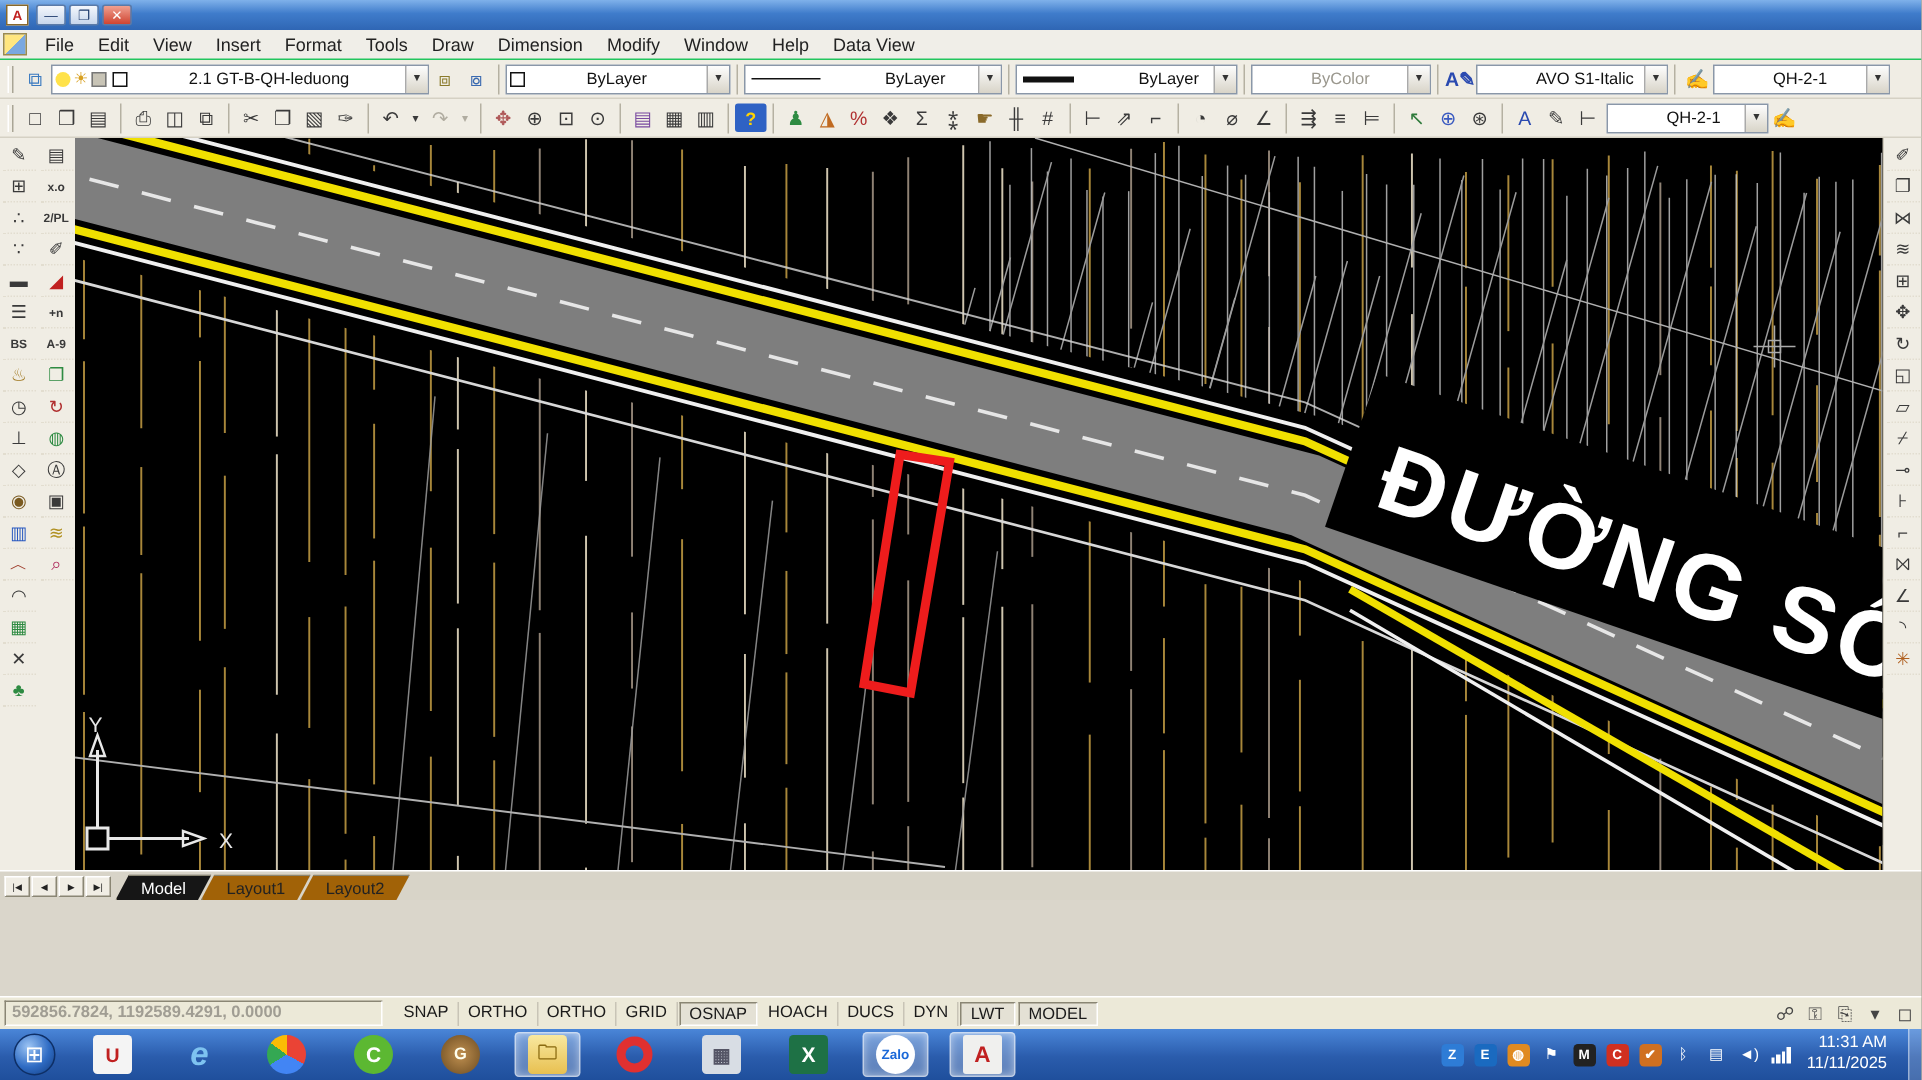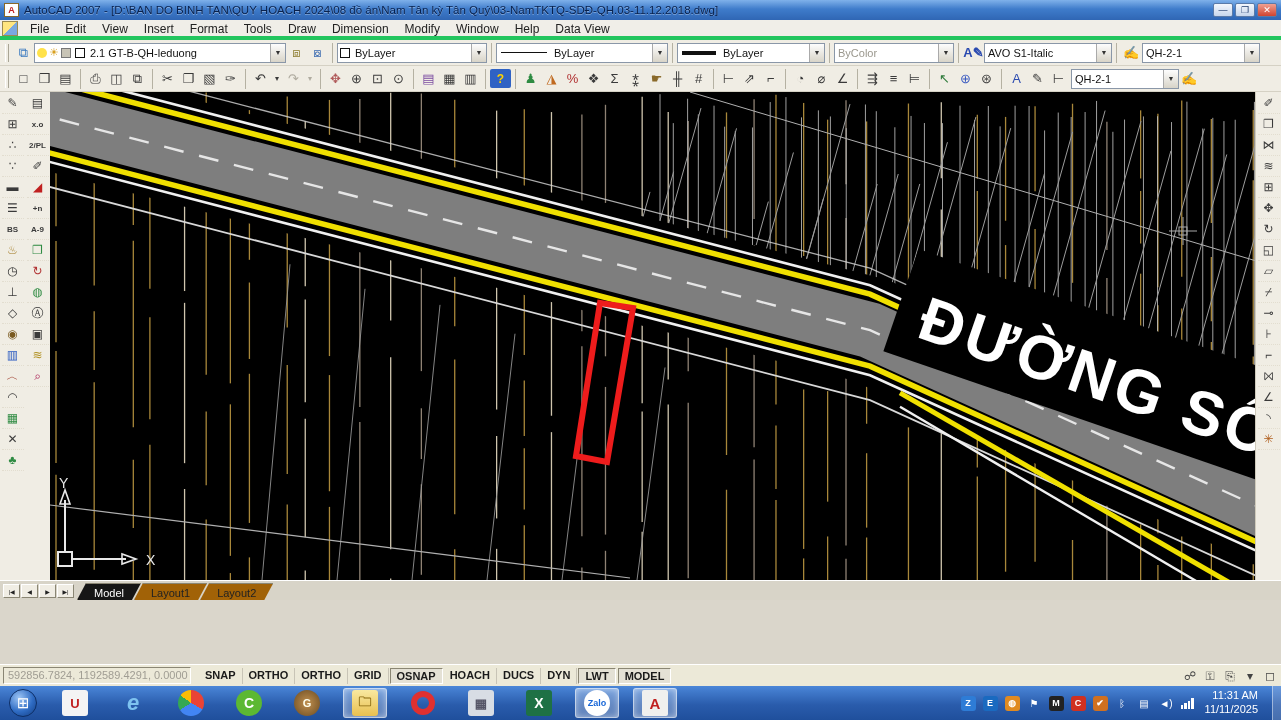--- a/index.html
+++ b/index.html
@@ -8,34 +8,34 @@
 
   
   .titlebar { height:20px; background:linear-gradient(#7fb1ea,#3f7ccb 45%,#2f66b4); display:flex; align-items:center; padding:0 4px; flex:0 0 auto; }
   .titlebar .appicon { width:15px; height:14px; background:#fff; border:1px solid #88682a; color:#c02020; font-size:9px; font-weight:bold; display:flex; align-items:center; justify-content:center; margin-right:5px; }
   .titlebar .title { font-size:11.5px; color:#08214d; white-space:nowrap; overflow:hidden; flex:1; text-shadow:0 1px 0 rgba(255,255,255,.35); }
   .winbtns { display:flex; gap:2px; }
   .winbtn { width:20px; height:14px; font-size:9px; line-height:12px; text-align:center; color:#1d3a6b; background:linear-gradient(#f4f7fc,#c7d6ec); border:1px solid #5a7aa8; border-radius:2px; }
   .winbtn.close { background:linear-gradient(#f0a090,#cf4431); color:#fff; }
 
   
-  .menubar { height:20px; background:#f0eee8; border-bottom:4px solid #22c55e; display:flex; align-items:center; flex:0 0 auto; }
+  .menubar { height:20px; background:#f0eee8; border-bottom:1px solid #22c55e; display:flex; align-items:center; flex:0 0 auto; }
   .menubar .docicon { width:16px; height:15px; margin:0 4px 0 2px; background:linear-gradient(135deg,#ffe680 50%,#7aa8e0 50%); border:1px solid #9a8a50; }
   .menuitem { font-size:12px; color:#222; padding:2px 8px; white-space:nowrap; }
 
   
   .toolrow { height:26px; background:#f0ede4; border-bottom:1px solid #d5d1c4; display:flex; align-items:center; padding:0 3px; flex:0 0 auto; overflow:hidden; }
   .grip { width:4px; height:18px; border-left:1px solid #fff; border-right:1px solid #a9a595; margin:0 4px 0 2px; }
   .sep { width:1px; height:20px; background:#b5b1a2; margin:0 4px; }
   .tbtn { min-width:21px; height:21px; display:flex; align-items:center; justify-content:center; font-size:13px; color:#3a3a3a; }
   .tbtn.small { min-width:12px; font-size:8px; }
   .tbtn.disabled { color:#b0aca0; }
   .tbtn.help { background:#2f62c4; color:#ffd200; font-weight:bold; border-radius:2px; font-size:12px; width:19px; height:19px; }
   .combo { height:20px; background:#fff; border:1px solid #8a97a8; display:flex; align-items:center; font-size:11px; color:#111; }
-  .combo .val { flex:1; padding:0 3px; white-space:nowrap; overflow:hidden; }
+  .combo .val { flex:1; padding:0 3px; white-space:nowrap; overflow:hidden;margin-left:36px; }
   .combo .drop { width:15px; height:18px; background:linear-gradient(#fdfdfd,#d8d4c8); border-left:1px solid #aaa; font-size:7px; display:flex; align-items:center; justify-content:center; color:#333; }
   .combo.dis .val { color:#9a978d; }
   .chip { width:10px; height:10px; display:inline-block; margin:0 2px; }
   .lt-line { width:46px; height:0; border-top:1.5px solid #111; margin:0 4px; }
   .lw-line { width:34px; height:4px; background:#111; margin:0 4px; }
 
   
   .workspace { flex:0 0 auto; height:488px; display:flex; }
   .paltools { background:#f0ede4; display:flex; flex-direction:column; align-items:center; padding-top:1px; }
   .paltools.left { width:50px; flex-direction:row; align-items:flex-start; }
@@ -57,22 +57,22 @@
   .cmdhist { height:30px; background:#fff; border:1px solid #7f7f7f; font-family:"DejaVu Sans Mono",monospace; font-size:12px; color:#111; padding:2px 18px 2px 4px; position:relative; }
   .vsb { position:absolute; right:0; top:0; width:16px; height:100%; background:#ece9d8; border-left:1px solid #aaa; display:flex; flex-direction:column; justify-content:space-between; }
   .vsb .sbtn { height:13px; font-size:6px; text-align:center; line-height:13px; background:#e2dfd4; border:1px solid; border-color:#fff #8a8674 #8a8674 #fff; color:#333; }
   .cmdline { height:22px; background:#fff; margin-top:3px; font-family:"DejaVu Sans Mono",monospace; font-size:12px; color:#111; padding:3px 4px; position:relative; border:1px solid #b8b4a8; }
   .hsb { position:absolute; right:8px; top:3px; width:92px; height:15px; display:flex; }
   .hsb .sbtn { width:15px; height:15px; font-size:6px; text-align:center; line-height:14px; background:#e2dfd4; border:1px solid; border-color:#fff #8a8674 #8a8674 #fff; color:#333; }
   .hsb .thumb { width:24px; height:15px; background:#e8e5da; border:1px solid; border-color:#fff #8a8674 #8a8674 #fff; margin-left:6px; margin-right:26px; }
 
   
   .statusbar { height:22px; background:#ece9d8; border-top:1px solid #fff; display:flex; align-items:center; padding:0 3px; flex:0 0 auto; font-size:11px; }
-  .coords { width:188px; height:17px; border:1px solid; border-color:#8a8674 #fff #fff #8a8674; color:#a09d93; padding:1px 4px; font-size:11px; white-space:nowrap; overflow:hidden; }
-  .toggles { display:flex; margin-left:8px;font-weight:bold; }
+  .coords { width:252px; height:17px; border:1px solid; border-color:#8a8674 #fff #fff #8a8674; color:#a09d93; padding:1px 4px; font-size:11px; white-space:nowrap; overflow:hidden;font-weight:bold; }
+  .toggles { display:flex; margin-left:8px; }
   .tg { padding:1px 6px; color:#1a1a1a; border-right:1px solid #c8c4b6; }
   .tg.on { border:1px solid; border-color:#8a8674 #fff #fff #8a8674; background:#e4e1d5; margin:0 1px; }
   .stray { margin-left:auto; display:flex; align-items:center; gap:4px; font-size:12px; color:#444; }
   .stray .ticon { width:16px; text-align:center; }
 
   
   .taskbar { height:34px; background:linear-gradient(#4a86d8,#2a5cac 55%,#1c4astro 100%); background:linear-gradient(#4a86d8,#2a5cac 55%,#1f4f9c); display:flex; align-items:center; flex:1; }
   .orb { width:34px; height:30px; display:flex; align-items:center; justify-content:center; margin:0 6px; }
   .orbc { width:28px; height:28px; border-radius:50%; background:radial-gradient(circle at 35% 30%, #9cc4f4, #2f6cc4 55%, #123c80); border:1px solid #0e2f66; color:#fff; font-size:15px; display:flex; align-items:center; justify-content:center; }
   .tapp { width:44px; height:30px; display:flex; align-items:center; justify-content:center; margin:0 7px; border-radius:3px; }
@@ -85,21 +85,20 @@
   .clock { color:#fff; font-size:11px; text-align:right; line-height:1.25; padding:0 8px 0 4px; white-space:nowrap; }
   .showdesk { width:9px; height:34px; background:rgba(255,255,255,.18); border-left:1px solid rgba(255,255,255,.45); }
 </style>
 </head>
 <body>
 
 <div id="app">
 
   <div class="titlebar">
     <span class="appicon">A</span>
-    <span class="title">AutoCAD 2007 - [D:\BAN DO BINH TAN\QUY HOACH 2024\08 đồ án\Nam Tân kỳ Tân Quý\03-NamTKTQ-SDĐ-QH.03-11.12.2018.dwg]</span>
     <span class="winbtns">
       <span class="winbtn">—</span>
       <span class="winbtn">❐</span>
       <span class="winbtn close">✕</span>
     </span>
   </div>
 
   <div class="menubar">
     <span class="docicon"></span>
     <span id="menu-items"><span class="menuitem">File</span><span class="menuitem">Edit</span><span class="menuitem">View</span><span class="menuitem">Insert</span><span class="menuitem">Format</span><span class="menuitem">Tools</span><span class="menuitem">Draw</span><span class="menuitem">Dimension</span><span class="menuitem">Modify</span><span class="menuitem">Window</span><span class="menuitem">Help</span><span class="menuitem">Data View</span></span>

